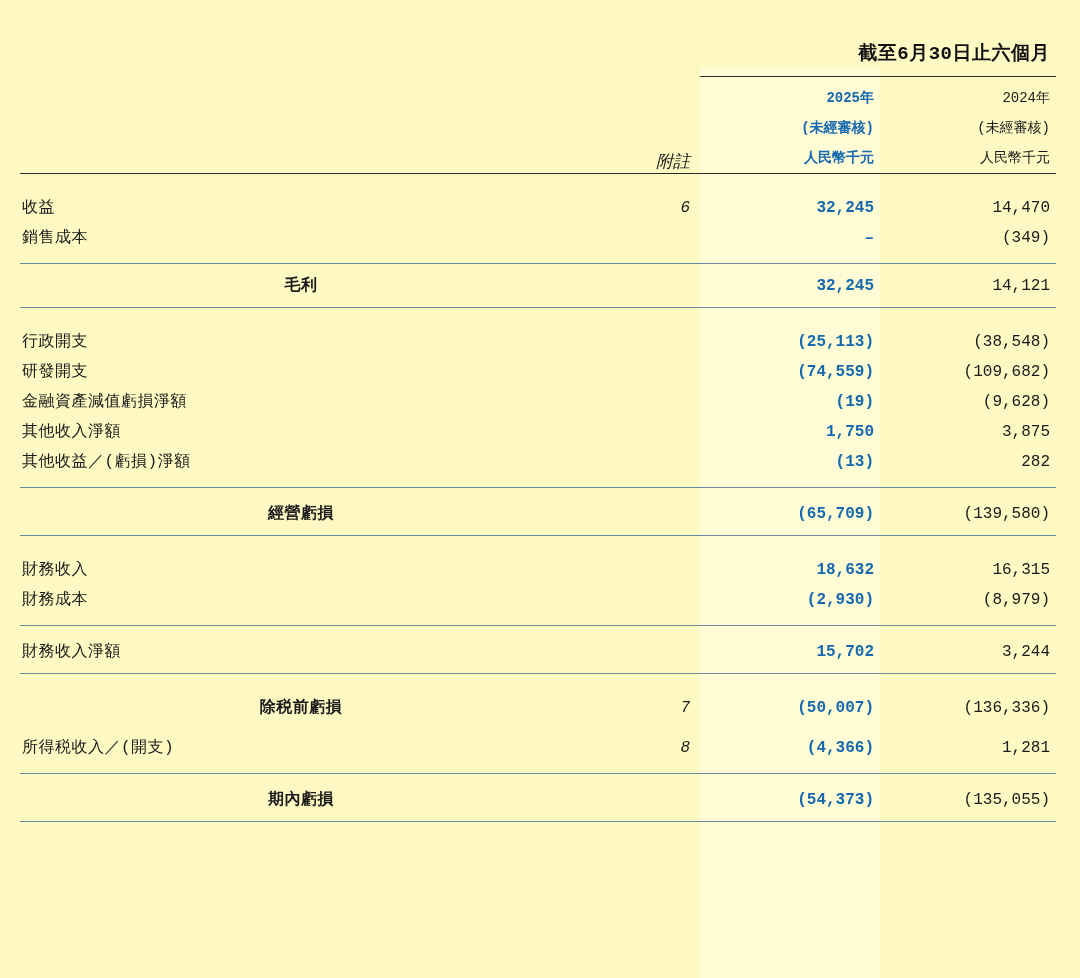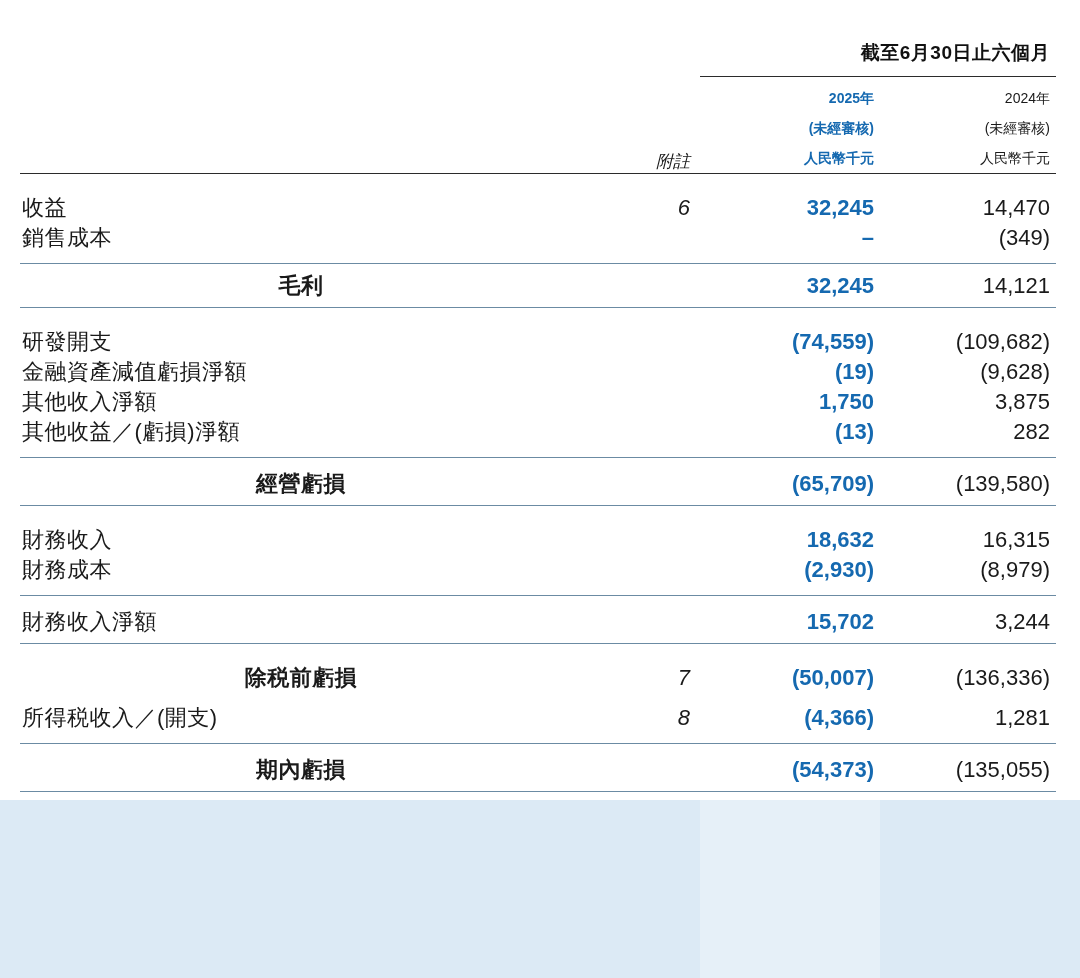--- a/index.html
+++ b/index.html
@@ -10,22 +10,23 @@
     width: 1080px;
     height: 978px;
     background: #dceaf5;
     font-family: "Liberation Sans", sans-serif;
     color: #1a1a1a;
     overflow: hidden;
   }
   .sheet {
     position: relative;
     width: 1080px;
-    height: 800px;
-    background: #ffffff;
+    height: 978px;
+    background: #fef9c3;
+    font-family: Liberation Mono, monospace;
   }
   
   .col-band {
     position: absolute;
     left: 700px;
     top: 68px;
     width: 180px;
     height: 910px;
     background: #ffffff;
     opacity: 0.30;
@@ -86,21 +87,21 @@
     font-size: 0;
     line-height: 0;
   }
   .thin-rule {
     border-top: 1px solid #6b8ba3;
     height: 0;
     font-size: 0;
     line-height: 0;
   }
   tr.data td {
-    font-size: 22px;
+    font-size: 16px;
     line-height: 30px;
     height: 30px;
     margin-left: 48px;
   }
   td.label {
     text-align: left;
     padding-left: 2px;
     letter-spacing: 0.5px;
     color: #1a1a1a;
   }
@@ -241,20 +242,26 @@
       <tr class="rule-row">
         <td class="thin-rule" colspan="4"></td>
       </tr>
       <tr class="spacer">
         <td></td>
           <td></td>
         <td></td>
           <td></td>
       </tr>
 
+      <tr class="data">
+        <td class="label">行政開支</td>
+        <td class="note"></td>
+        <td class="cur">(25,113)</td>
+        <td class="prev">(38,548)</td>
+      </tr>
 
       <tr class="data">
         <td class="label">研發開支</td>
         <td class="note"></td>
         <td class="cur">(74,559)</td>
         <td class="prev">(109,682)</td>
       </tr>
 
       <tr class="data">
         <td class="label">金融資產減值虧損淨額</td>

